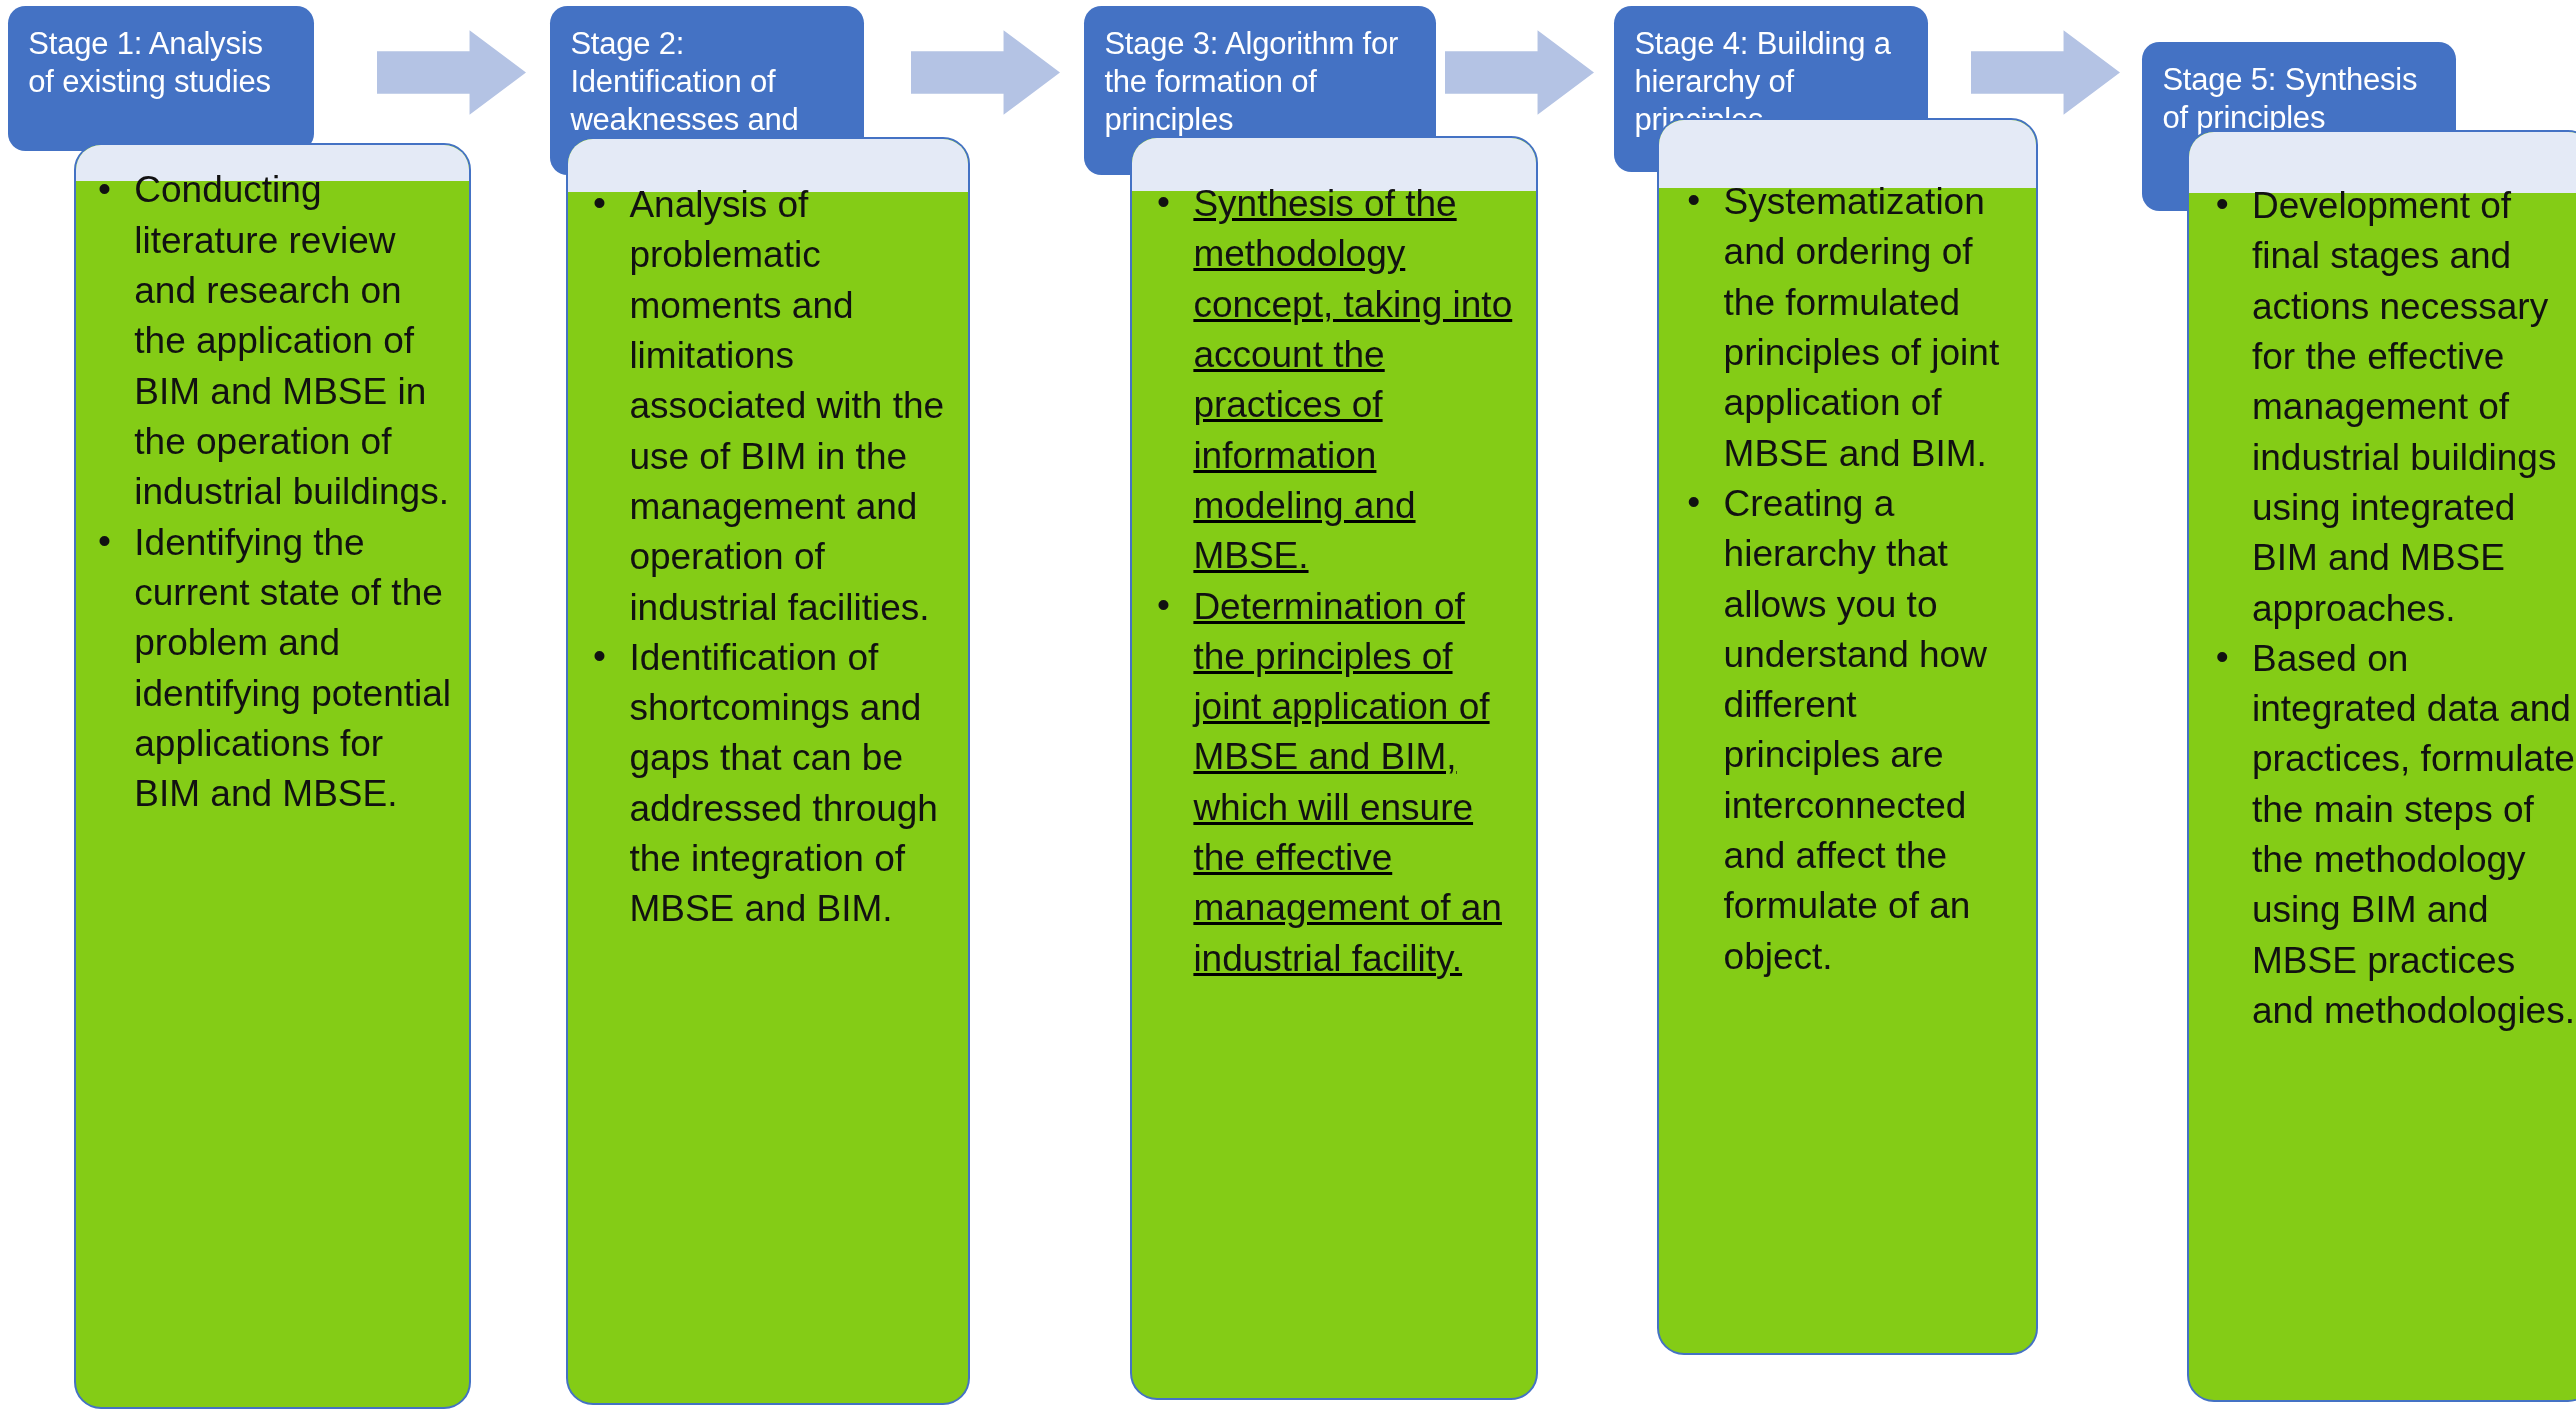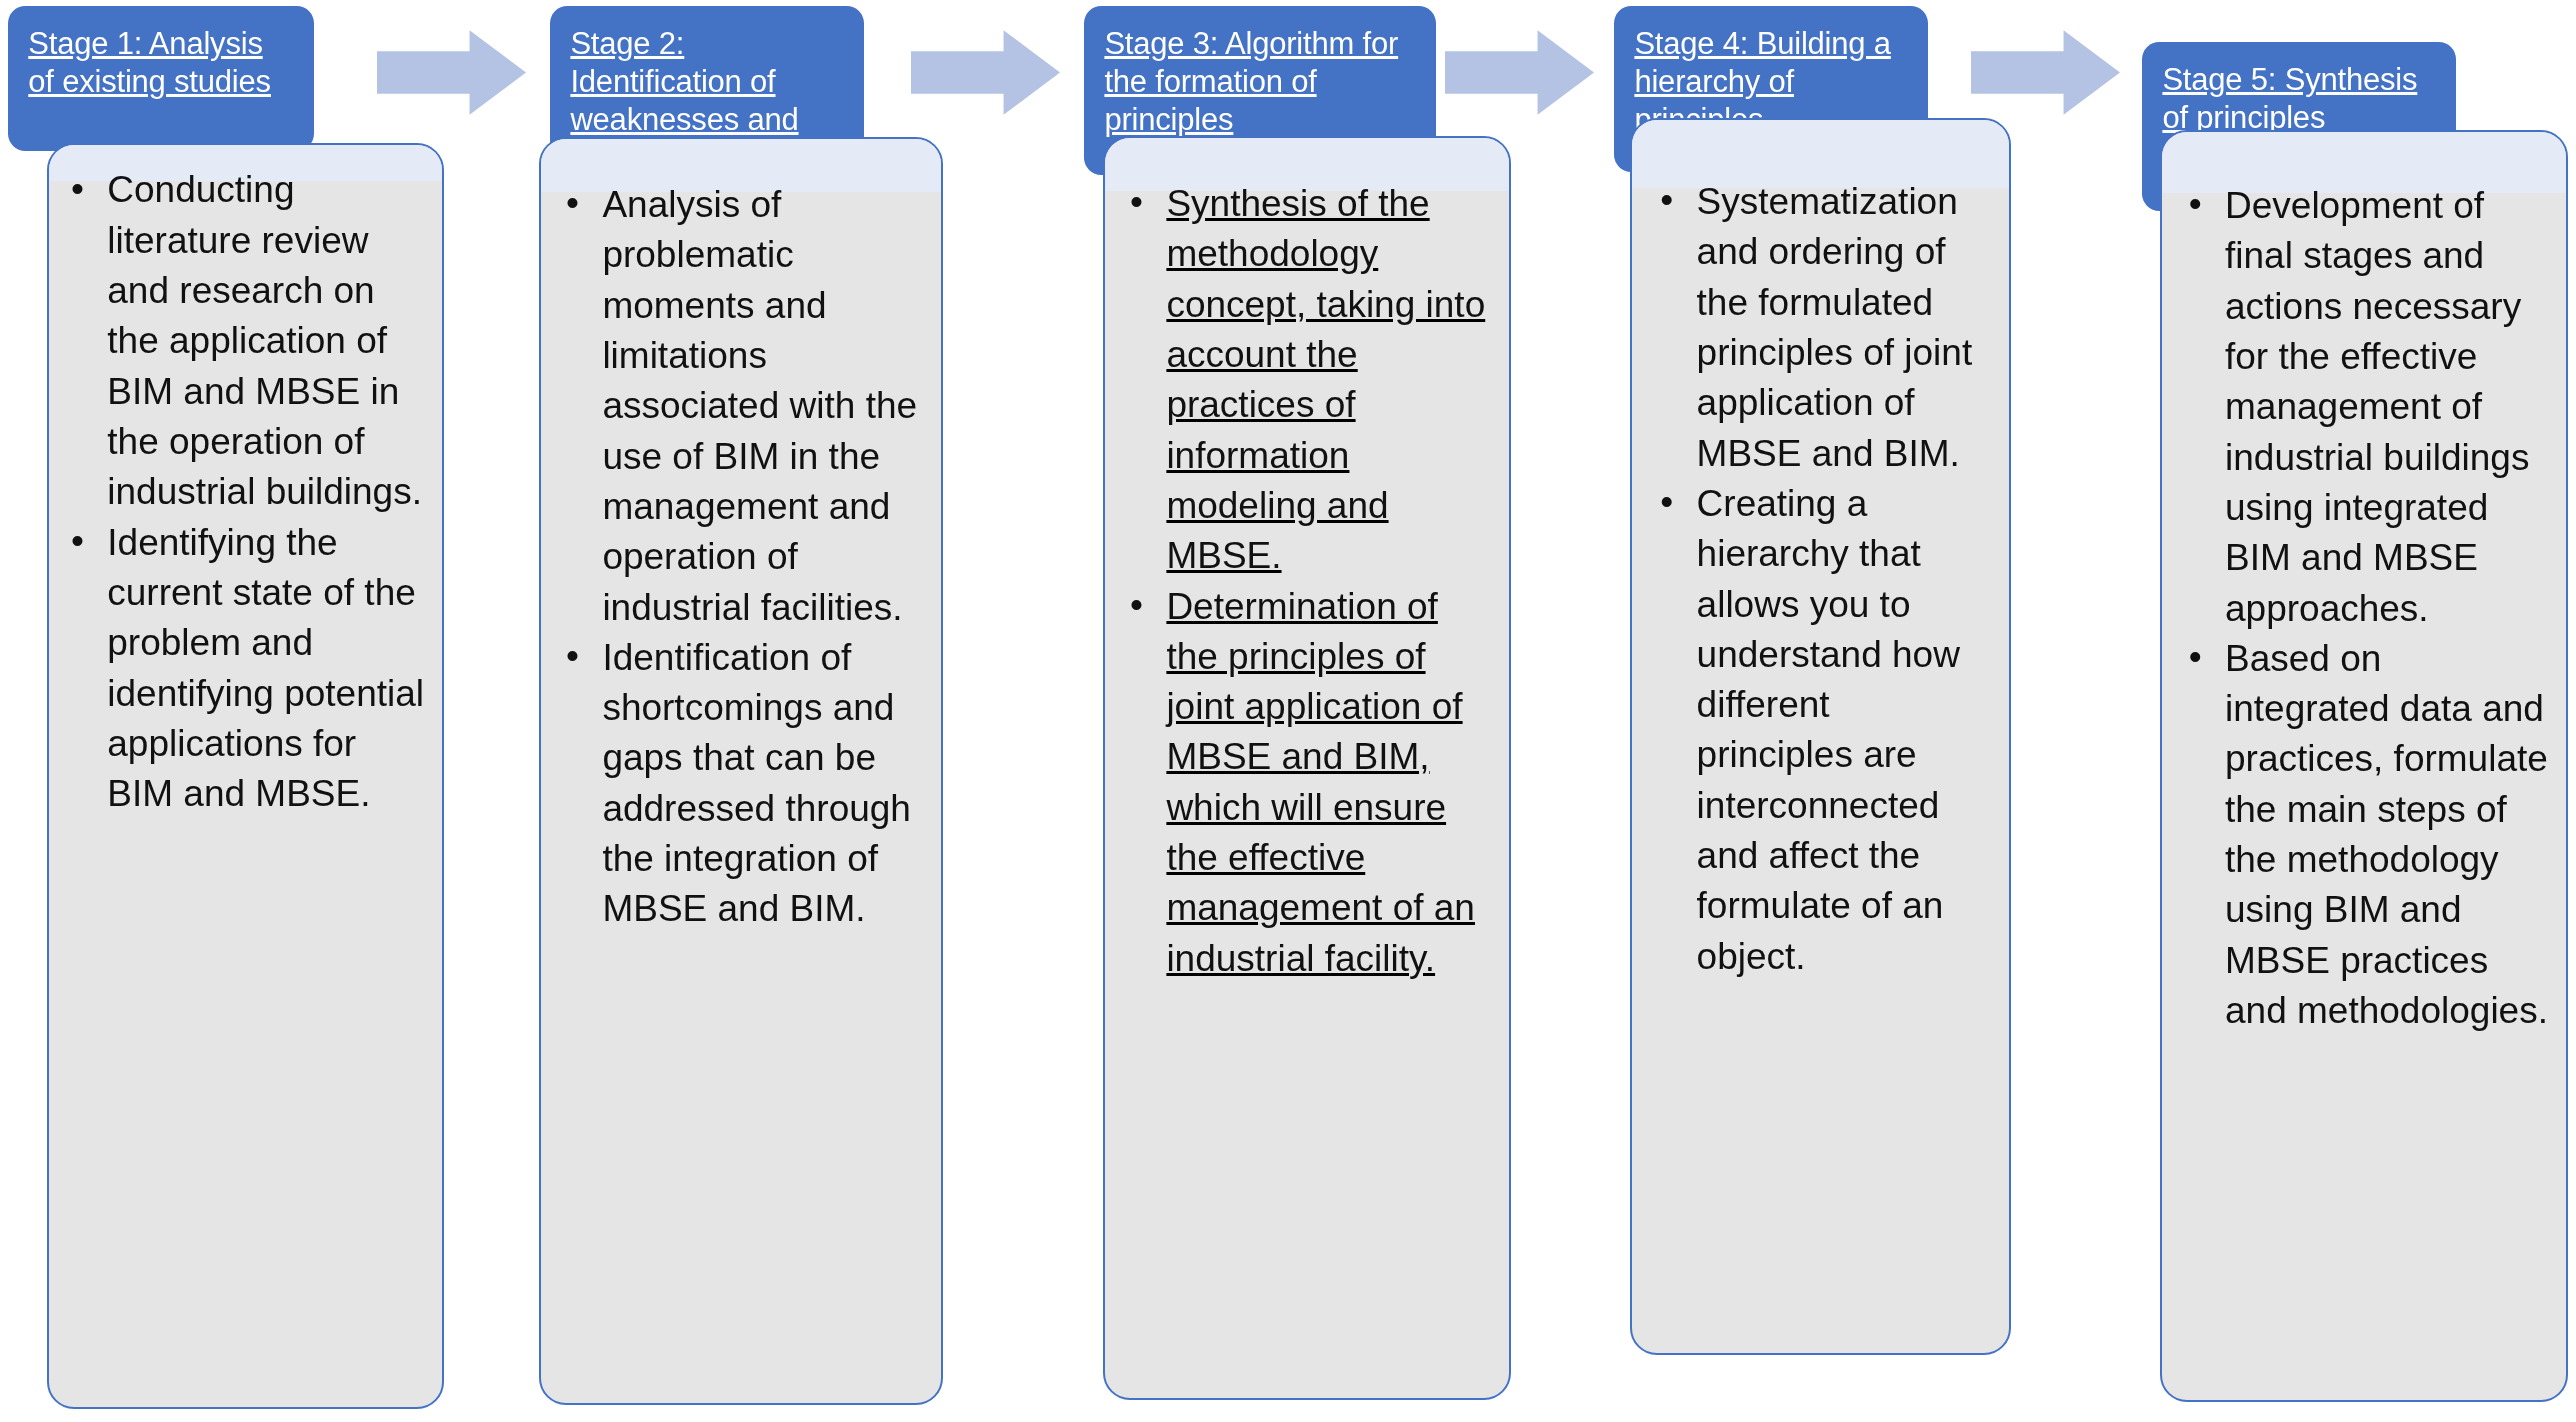--- a/index.html
+++ b/index.html
@@ -31,39 +31,39 @@
 
   
   .stage-header {
     position: absolute;
     background: #4472C4;
     border-radius: 17.3px;
     box-sizing: border-box;
     padding: 19px 20.4px 0 20.4px;
     color: #ffffff;
     z-index: 1;
-    text-decoration: underline;
   }
   .stage-header-label {
     font-size: 31px;
     line-height: 1.22;
     font-weight: 400;
     letter-spacing: -0.2px;
     white-space: pre-line;
   }
 
   
   .stage-body {
     position: absolute;
-    background: #e5e5e5;
+    background: #84cc16;
     border: 2.4px solid #4472C4;
     border-radius: 27px;
     box-sizing: border-box;
     z-index: 2;
     overflow: hidden;
+    margin-left: 27px;
   }
   
   .stage-body-band {
     position: absolute;
     left: 0;
     top: 0;
     width: 100%;
     background: #E4EAF6;
     z-index: 0;
   }

